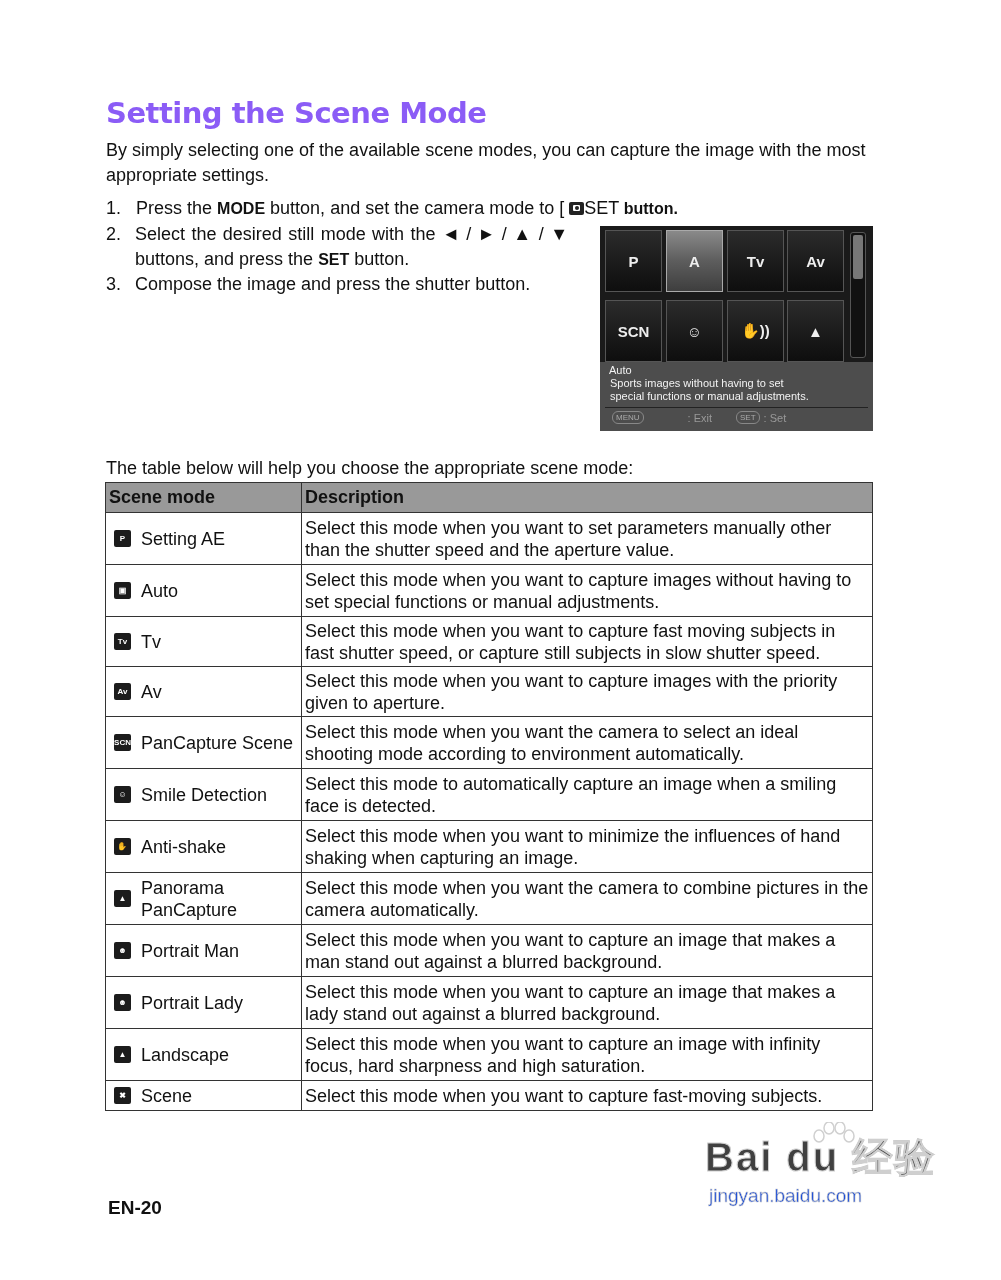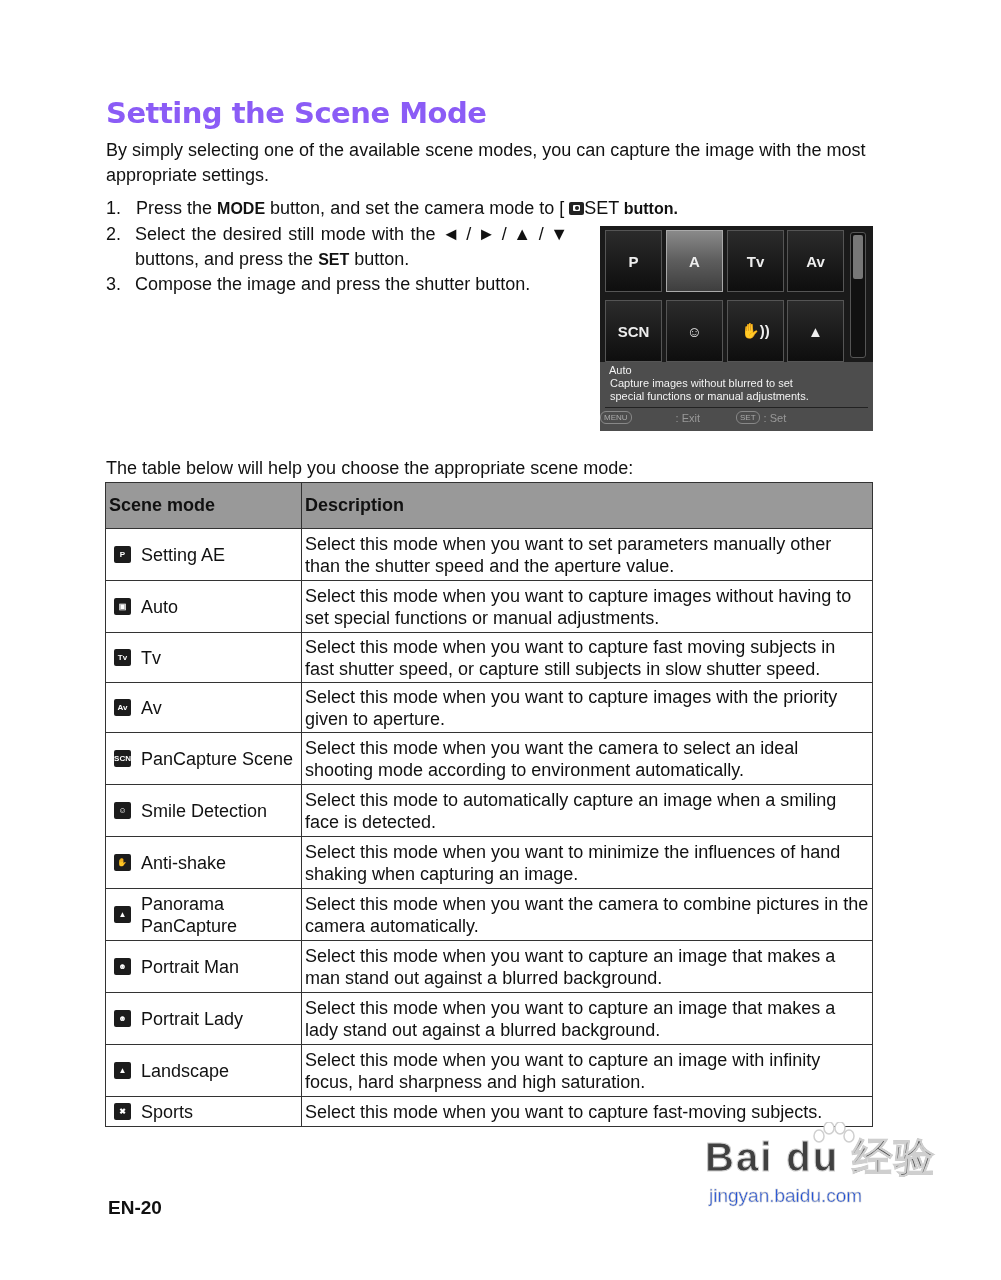--- a/index.html
+++ b/index.html
@@ -29,21 +29,21 @@
   .lcd-scroll .thumb { position: absolute; left: 2px; top: 2px; width: 10px; height: 44px; background: #777; border-radius: 2px; }
   .lcd-info { position: absolute; left: 0; top: 136px; width: 273px; height: 69px; background: #4d4d4d; color: #f2f2f2; font-size: 11px; }
   .lcd-info .mode { position: absolute; left: 9px; top: 2px; }
   .lcd-info .desc { position: absolute; left: 10px; top: 15px; line-height: 13px; }
   .lcd-info .sep { position: absolute; left: 5px; top: 45px; width: 263px; height: 1px; background: #222; }
   .lcd-info .foot { position: absolute; top: 49px; font-size: 11px; color: #999; display: flex; align-items: center; gap: 4px; }
   .lcd-info .key { border: 1px solid #888; border-radius: 6px; padding: 0 3px; font-size: 8px; color: #aaa; line-height: 11px; }
 
   .tbl-intro { position: absolute; left: 106px; top: 458px; font-size: 18px; }
   table.modes { position: absolute; left: 105px; top: 482px; width: 768px; border-collapse: collapse; font-size: 18px; }
-  table.modes th { background: #999999; text-align: left; font-weight: bold; padding: 8px 3px; height: 29px; border: 1px solid #333; font-size: 18px; }
+  table.modes th { background: #999999; text-align: left; font-weight: bold; padding: 0 3px; height: 29px; border: 1px solid #333; font-size: 18px; }
   table.modes td { border: 1px solid #333; vertical-align: middle; padding: 0 3px; line-height: 22px; }
   table.modes td.m { width: 184px; padding-left: 8px; }
   table.modes td.m .wrap { display: flex; align-items: center; gap: 10px; }
   table.modes td.d { padding-left: 3px; }
   .ico { display: inline-block; width: 17px; height: 17px; background: #1c1c1c; border-radius: 2px; color: #fff;
          font-size: 8px; font-weight: bold; line-height: 17px; text-align: center; flex: none; overflow: hidden; }
 
   .page-no { position: absolute; left: 108px; top: 1197px; font-size: 19px; font-weight: bold; }
   .wm { position: absolute; left: 705px; top: 1130px; color: #e2e2e2; }
   .wm .big { font-size: 40px; font-weight: bold; letter-spacing: 2px; -webkit-text-stroke: 1px #cfcfcf; color: #404040; }
@@ -81,25 +81,25 @@
       <div class="tile" style="left: 61px; top: 70px;">☺</div>
       <div class="tile" style="left: 122px; top: 70px;">✋))</div>
       <div class="tile" style="left: 182px; top: 70px;">▲</div>
     </div>
   <div class="lcd-scroll">
       <div class="thumb"></div>
     </div>
   <div class="lcd-info">
     <div class="mode">Auto</div>
     <div class="desc">
-      <div>Capture images without blurred to set</div>
+      <div>Sports images without having to set</div>
       <div>special functions or manual adjustments.</div>
     </div>
     <div class="sep"></div>
-    <div class="foot" style="left:0;gap:44px;">
+    <div class="foot" style="left:12px;gap:44px;">
       <span class="key">MENU</span>
       <span>: Exit</span>
     </div>
     <div class="foot" style="left:136px;">
       <span class="key">SET</span>
       <span>: Set</span>
     </div>
   </div>
 </div>
 
@@ -209,21 +209,21 @@
             <span class="ico">▲</span>
             <span>Landscape</span>
           </div>
         </td>
         <td class="d">Select this mode when you want to capture an image with infinity focus, hard sharpness and high saturation.</td>
       </tr>
       <tr style="height: 30px;">
         <td class="m">
           <div class="wrap">
             <span class="ico">✖</span>
-            <span>Sports</span>
+            <span>Scene</span>
           </div>
         </td>
         <td class="d">Select this mode when you want to capture fast-moving subjects.</td>
       </tr>
     </tbody>
 </table>
 
 <div class="page-no">EN-20</div>
 
 <div class="wm">

